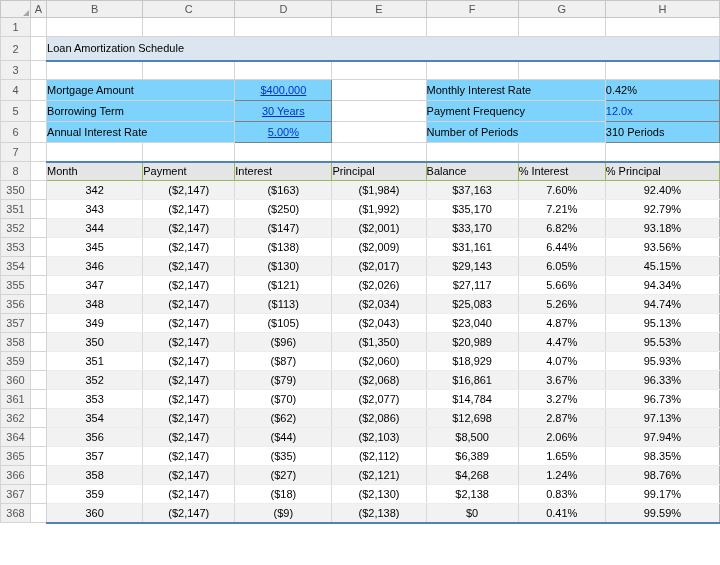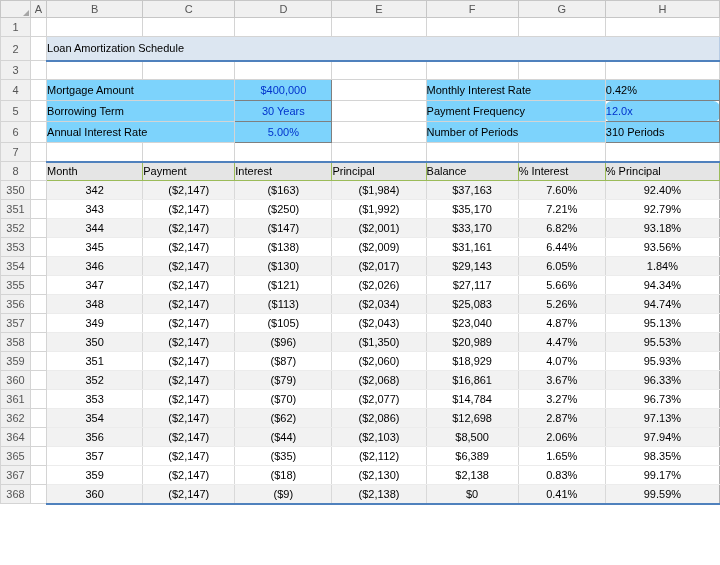--- a/index.html
+++ b/index.html
@@ -98,28 +98,29 @@
   .lbl {
     padding-left: 7px;
     text-align: left;
     font-size: 11.5px;
   }
   .inputbox {
     text-align: center;
     color: #0033cc;
     border: 1px solid #7f7f7f !important;
     font-size: 11.5px;
+    text-decoration: underline;
   }
   .outbox {
     text-align: left;
     color: #000000;
     border: 1px solid #7f7f7f !important;
     font-size: 11.5px;
   }
-  .outbox.blue { color: #0033cc; border-radius: 7px; }
+  .outbox.blue { color: #0033cc; }
 
   
   .thead {
     background: #e5e5e5;
     font-weight: bold;
     text-align: left;
     font-size: 11.5px;
     border-top: 2px solid #4f81bd !important;
     border-bottom: 1px solid #9bbb59 !important;
     border-left: 1px solid #9bbb59 !important;
@@ -303,21 +304,21 @@
         </tr>
       <tr class="banded">
           <td class="rowhead">354</td>
           <td class="blank"></td>
           <td class="dcell edge">346</td>
           <td class="dcell">($2,147)</td>
           <td class="dcell">($130)</td>
           <td class="dcell">($2,017)</td>
           <td class="dcell">$29,143</td>
           <td class="dcell">6.05%</td>
-          <td class="dcell edgeR">1.84%</td>
+          <td class="dcell edgeR">45.15%</td>
         </tr>
       <tr class="plain">
           <td class="rowhead">355</td>
           <td class="blank"></td>
           <td class="dcell edge">347</td>
           <td class="dcell">($2,147)</td>
           <td class="dcell">($121)</td>
           <td class="dcell">($2,026)</td>
           <td class="dcell">$27,117</td>
           <td class="dcell">5.66%</td>
@@ -415,20 +416,31 @@
           <td class="rowhead">365</td>
           <td class="blank"></td>
           <td class="dcell edge">357</td>
           <td class="dcell">($2,147)</td>
           <td class="dcell">($35)</td>
           <td class="dcell">($2,112)</td>
           <td class="dcell">$6,389</td>
           <td class="dcell">1.65%</td>
           <td class="dcell edgeR">98.35%</td>
         </tr>
+      <tr class="banded">
+          <td class="rowhead">366</td>
+          <td class="blank"></td>
+          <td class="dcell edge">358</td>
+          <td class="dcell">($2,147)</td>
+          <td class="dcell">($27)</td>
+          <td class="dcell">($2,121)</td>
+          <td class="dcell">$4,268</td>
+          <td class="dcell">1.24%</td>
+          <td class="dcell edgeR">98.76%</td>
+        </tr>
       <tr class="plain">
           <td class="rowhead">367</td>
           <td class="blank"></td>
           <td class="dcell edge">359</td>
           <td class="dcell">($2,147)</td>
           <td class="dcell">($18)</td>
           <td class="dcell">($2,130)</td>
           <td class="dcell">$2,138</td>
           <td class="dcell">0.83%</td>
           <td class="dcell edgeR">99.17%</td>

